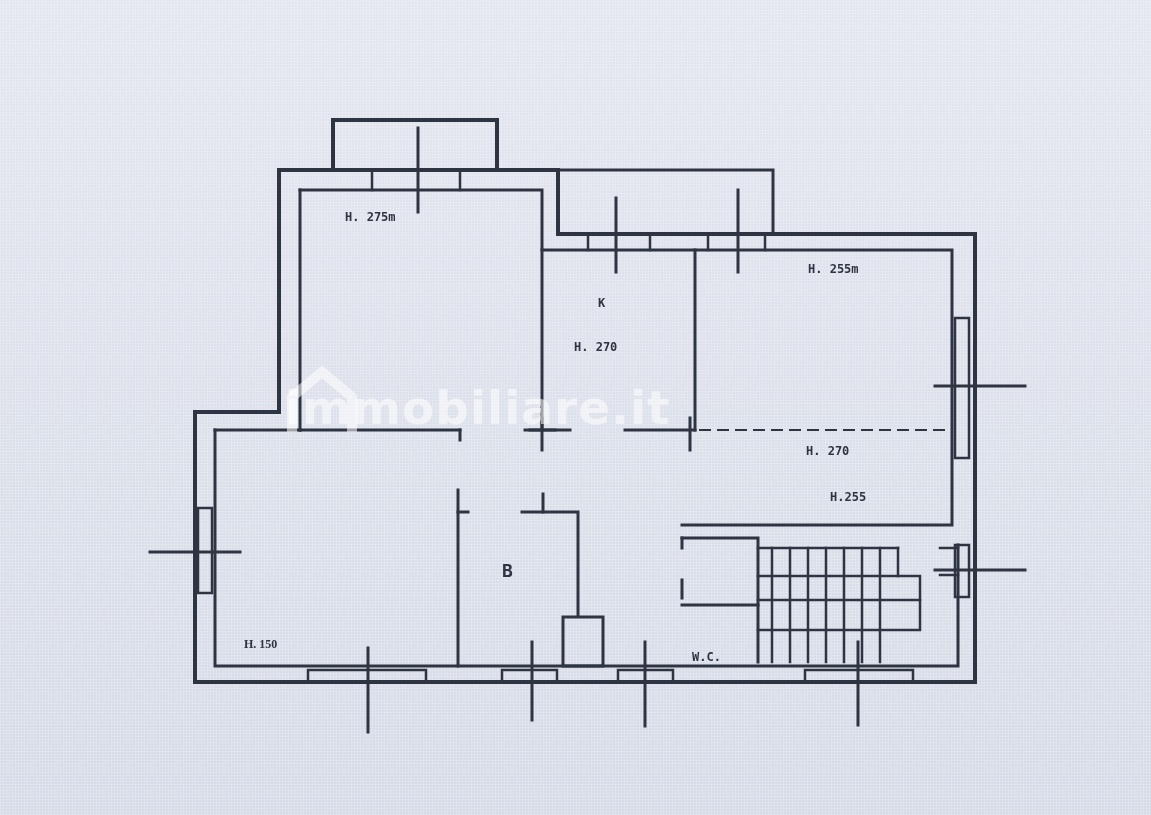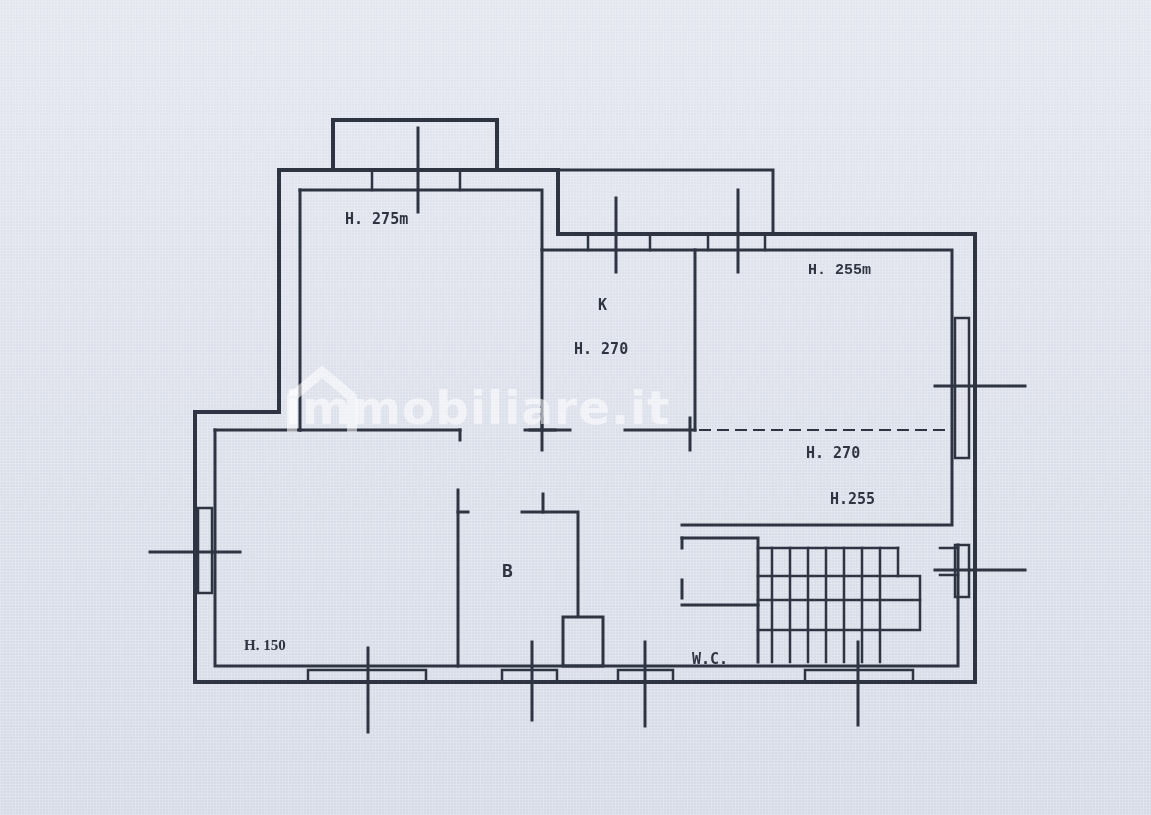--- a/index.html
+++ b/index.html
@@ -15,21 +15,21 @@
       repeating-linear-gradient(0deg, rgba(255,255,255,0.18) 0 1px, transparent 1px 3px),
       repeating-linear-gradient(90deg, rgba(255,255,255,0.18) 0 1px, transparent 1px 3px),
       linear-gradient(180deg, #e3e6ef 0%, #dbdfea 60%, #d6dbe7 100%);
   }
   svg.plan { position: absolute; left: 0; top: 0; }
   .lbl {
     position: absolute;
     font-family: "DejaVu Sans Mono", monospace;
     font-weight: bold;
     color: #2f3443;
-    font-size: 15px;
+    font-size: 12px;
     letter-spacing: 0px;
     white-space: nowrap;
     filter: blur(0.4px);
   }
   .wm {
     position: absolute;
     left: 285px; top: 380px;
     font-family: "DejaVu Sans", sans-serif;
     font-weight: bold;
     font-size: 47px;
@@ -140,18 +140,18 @@
 <div class="wm-house">
   <svg width="80" height="80" viewBox="0 0 80 80">
     <path d="M10 70 L10 35 L40 10 L70 35 L70 70" fill="none" stroke="rgba(255,255,255,0.55)" stroke-width="10"></path>
   </svg>
 </div>
 <div class="wm">immobiliare.it</div>
 
 <div class="lbl" style="left:345px; top:210px;">H. 275m</div>
 <div class="lbl" style="left:598px; top:296px;">K</div>
 <div class="lbl" style="left:574px; top:340px;">H. 270</div>
-<div class="lbl" style="left:808px; top:262px;font-family:Liberation Mono, monospace;">H. 255m</div>
+<div class="lbl" style="left:808px; top:262px;">H. 255m</div>
 <div class="lbl" style="left:806px; top:444px;">H. 270</div>
 <div class="lbl" style="left:830px; top:490px;">H.255</div>
 <div class="lbl" style="left:244px; top:637px;font-family:Liberation Serif, serif;">H. 150</div>
 <div class="lbl" style="left:502px; top:560px; font-size:18px;">B</div>
 <div class="lbl" style="left:692px; top:650px;">W.C.</div>
 
 </body></html>

